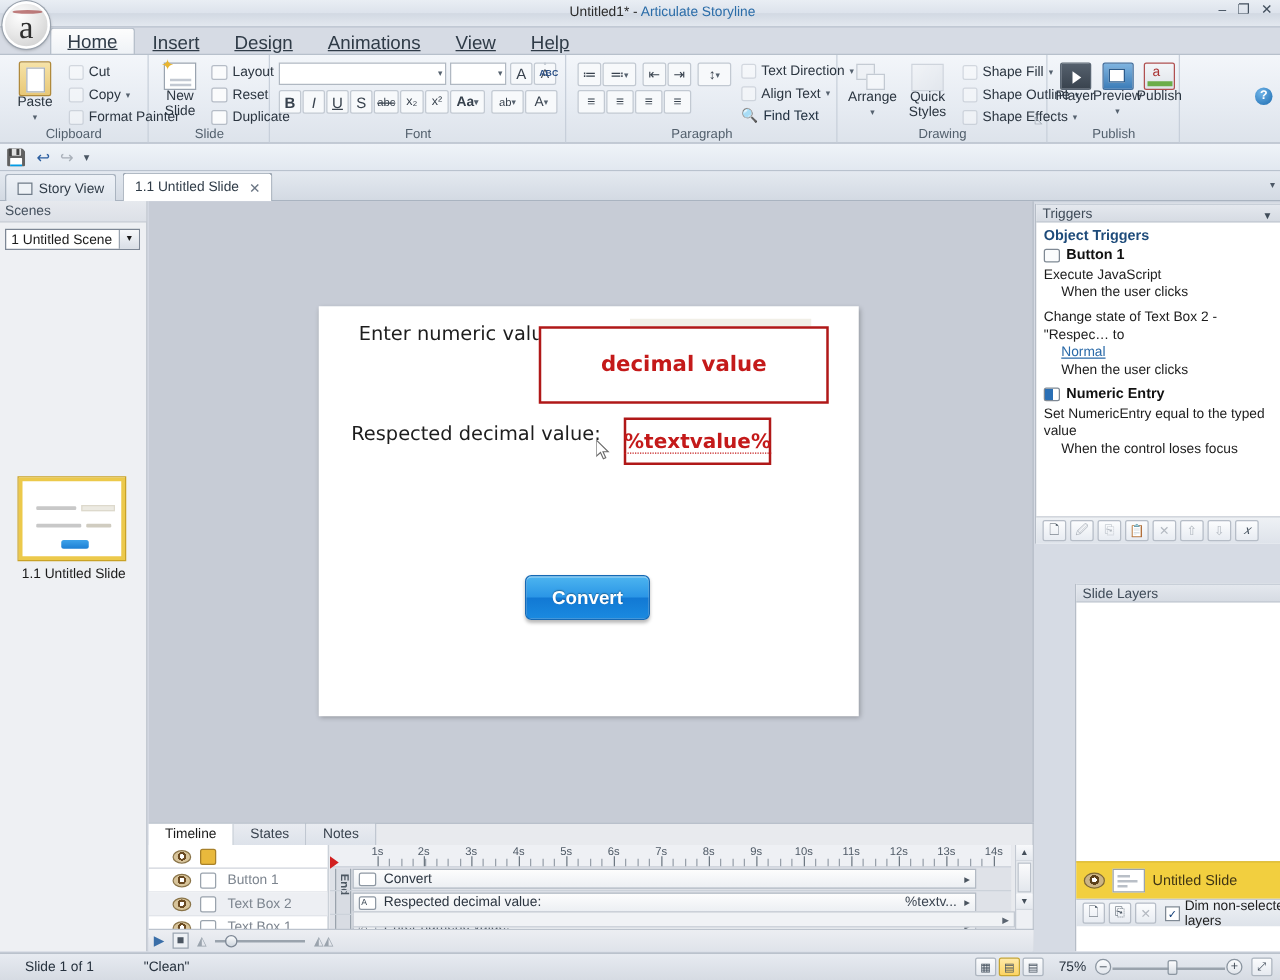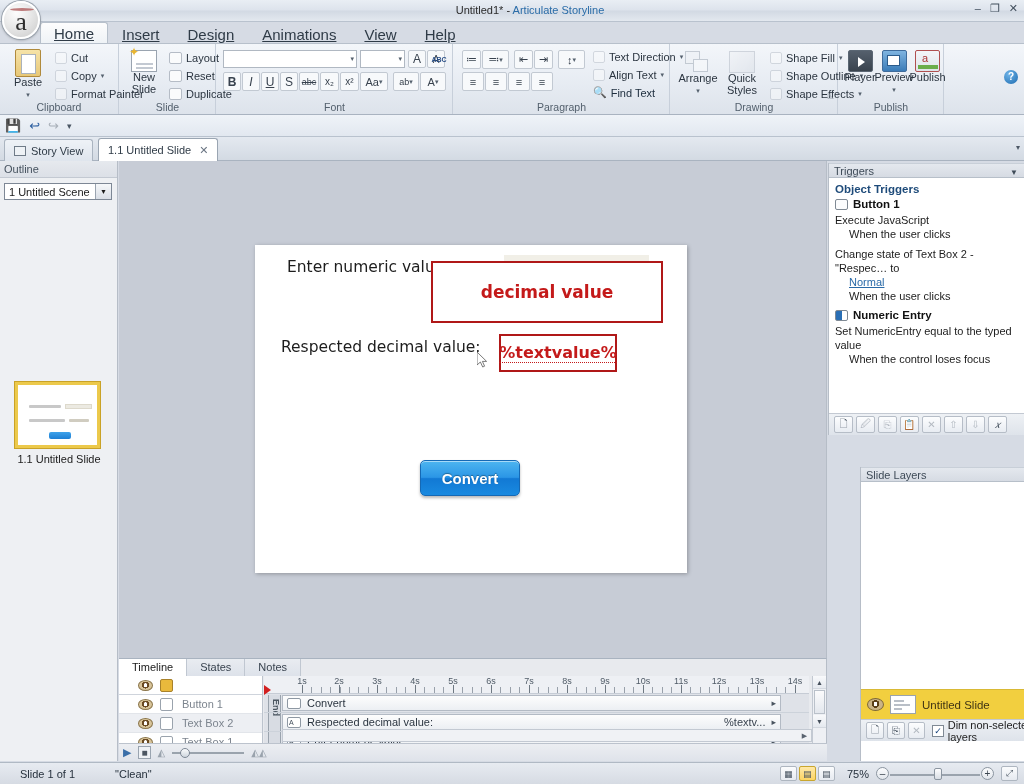--- a/index.html
+++ b/index.html
@@ -578,21 +578,21 @@
         </div>
         <div class="tool-btn framed dim" style="position:absolute; left:82px; top:26px; width:20px; height:19px; text-decoration:line-through; font-size:9px;">
           <span>abc</span>
         </div>
         <div class="tool-btn framed dim" style="position:absolute; left:103px; top:26px; width:19px; height:19px; font-size:10px;">
           <span>x₂</span>
         </div>
         <div class="tool-btn framed dim" style="position:absolute; left:123px; top:26px; width:19px; height:19px; font-size:10px;">
           <span>x²</span>
         </div>
-        <div class="tool-btn framed dim" style="position:absolute; left:143px; top:26px; width:28px; height:19px; font-size:11px;">
+        <div class="tool-btn framed dim" style="position:absolute; left:143px; top:26px; width:28px; height:19px; font-size:11px;font-weight:bold;">
           <span>Aa</span>
           <span class="caret">▾</span>
         </div>
         <div class="tool-btn framed dim" style="position:absolute; left:176px; top:26px; width:26px; height:19px; font-size:9px;">
           <span>ab</span>
           <span class="caret">▾</span>
         </div>
         <div class="tool-btn framed dim" style="position:absolute; left:203px; top:26px; width:26px; height:19px; font-size:11px;">
           <span>A</span>
           <span class="caret">▾</span>
@@ -730,21 +730,21 @@
       <span>Story View</span>
     </div>
     <div class="vtab active" style="left:98px;">
       <span>1.1 Untitled Slide</span>
       <span class="x">✕</span>
     </div>
     <div class="vtab-caret">▾</div>
   </div>
 
   <div class="scenes">
-    <div class="scenes-hdr">Outline</div>
+    <div class="scenes-hdr">Scenes</div>
     <div class="scene-select">
       <span>1 Untitled Scene</span>
       <span class="arrow">▼</span>
     </div>
     <div class="thumb-wrap">
       <div class="thumb-inner">
         <div class="tline" style="left:8px; top:17px; width:32px;"></div>
         <div class="tfield" style="left:44px; top:16px; width:27px;"></div>
         <div class="tline" style="left:8px; top:31px; width:36px;"></div>
         <div class="tline" style="left:48px; top:31px; width:20px; background:#d0ccc0;"></div>

